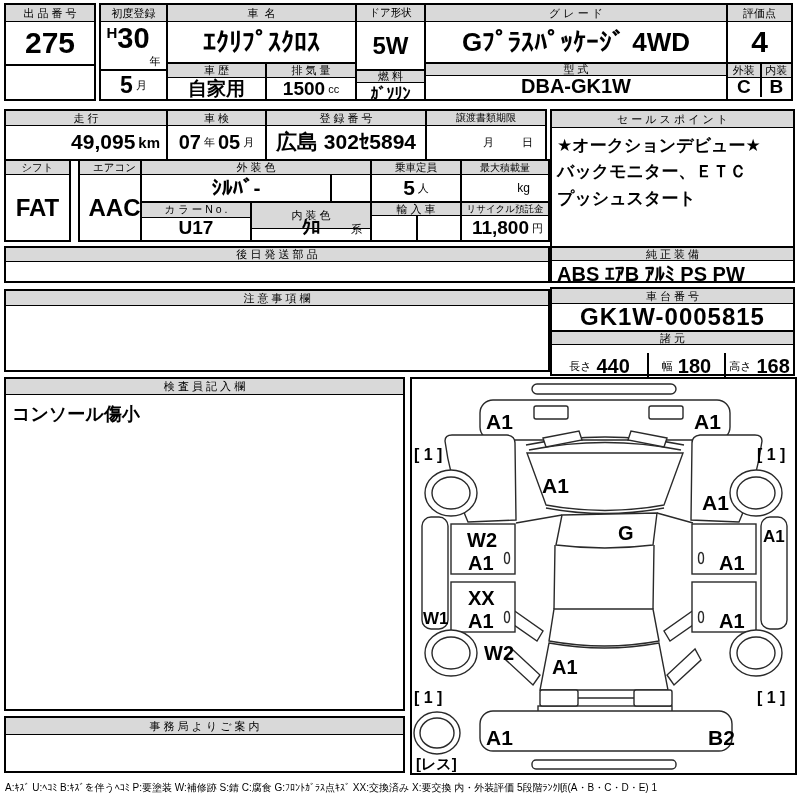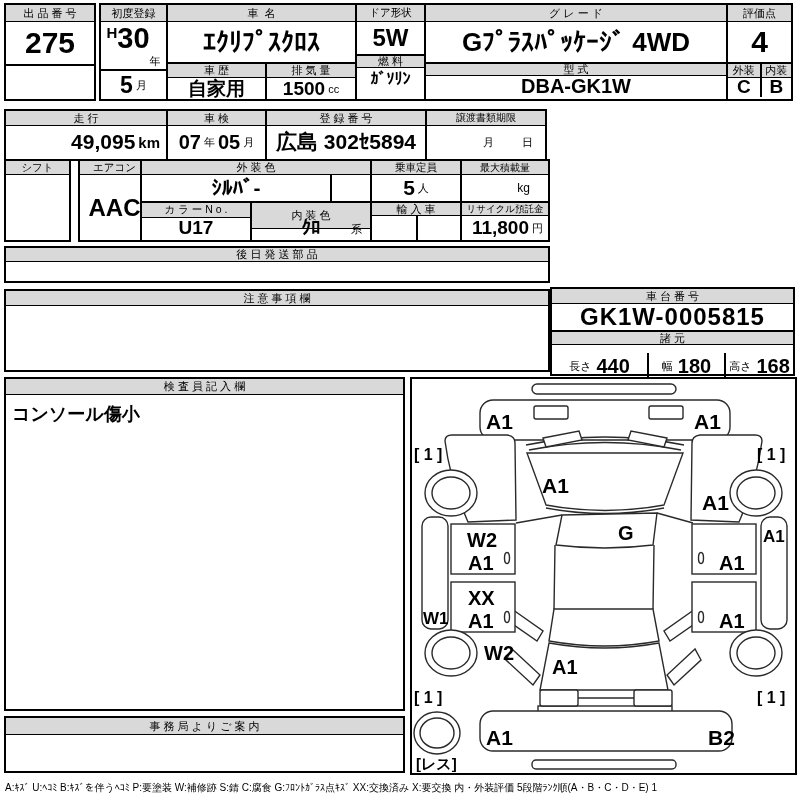--- a/index.html
+++ b/index.html
@@ -55,21 +55,21 @@
         <div class="val" style="height:21px;border-radius:6px;">
           <span style="font-size:19px;">1500</span>
             <span class="unit">cc</span>
         </div>
       </div>
     </div>
   </div>
 
   <div class="box" style="left:355px;top:3px;width:71px;height:98px;">
     <div class="hdr" style="height:17px;font-size:10.5px;">ドア形状</div>
-    <div class="val" style="height:32px;font-size:24px;">5W</div>
+    <div class="val" style="height:47px;font-size:24px;">5W</div>
     <div class="hdr bt" style="height:14px;border-bottom:1.5px solid #000;">燃 料</div>
     <div class="val" style="height:21px;font-size:16px;">ｶﾞｿﾘﾝ</div>
   </div>
 
   <div class="box" style="left:424px;top:3px;width:304px;height:98px;">
     <div class="hdr" style="height:17px;">グ レ ー ド</div>
     <div class="val" style="height:40px;font-size:26px;">Gﾌﾟﾗｽﾊﾟｯｹｰｼﾞ  4WD</div>
     <div class="hdr bt" style="height:14px;border-bottom:1.5px solid #000;">型 式</div>
     <div class="val" style="height:21px;font-size:20px;">DBA-GK1W</div>
   </div>
@@ -111,23 +111,34 @@
   </div>
 
   <div class="box" style="left:425px;top:109px;width:122px;height:52px;">
     <div class="hdr" style="height:15px;font-size:10px;">譲渡書類期限</div>
     <div class="val" style="height:32px;justify-content:flex-end;padding-right:12px;font-weight:normal;font-size:11px;gap:28px;">
       <span>月</span>
         <span>日</span>
     </div>
   </div>
 
+  <div class="box" style="left:550px;top:109px;width:245px;height:174px;">
+    <div class="hdr" style="height:17px;">セ ー ル ス ポ イ ン ト</div>
+    <div style="height:108px;padding:5px 5px;font-weight:bold;font-size:17px;line-height:1.55;">
+      <div>★オークションデビュー★</div>
+      <div>バックモニター、ＥＴＣ</div>
+      <div>プッシュスタート</div>
+    </div>
+    <div class="hdr bt" style="height:15px;border-bottom:1.5px solid #000;">純 正 装 備</div>
+    <div class="val" style="height:27px;font-size:20px;justify-content:flex-start;padding-left:5px;">ABS ｴｱB ｱﾙﾐ PS PW</div>
+  </div>
 
   <div class="box" style="left:4px;top:159px;width:67px;height:83px;">
     <div class="hdr" style="height:14px;font-size:10.5px;">シフト</div>
+    <div class="val" style="height:65px;font-size:24px;">FAT</div>
   </div>
   <div class="box" style="left:78px;top:159px;width:73px;height:83px;">
     <div class="hdr" style="height:14px;font-size:10.5px;">エアコン</div>
     <div class="val" style="height:65px;font-size:24px;">AAC</div>
   </div>
 
   <div class="box" style="left:140px;top:159px;width:232px;height:83px;">
     <div class="hdr" style="height:14px;">外 装 色</div>
     <div class="row" style="height:26px;">
       <div class="val" style="width:188px;font-size:21px;">ｼﾙﾊﾞ-</div>

